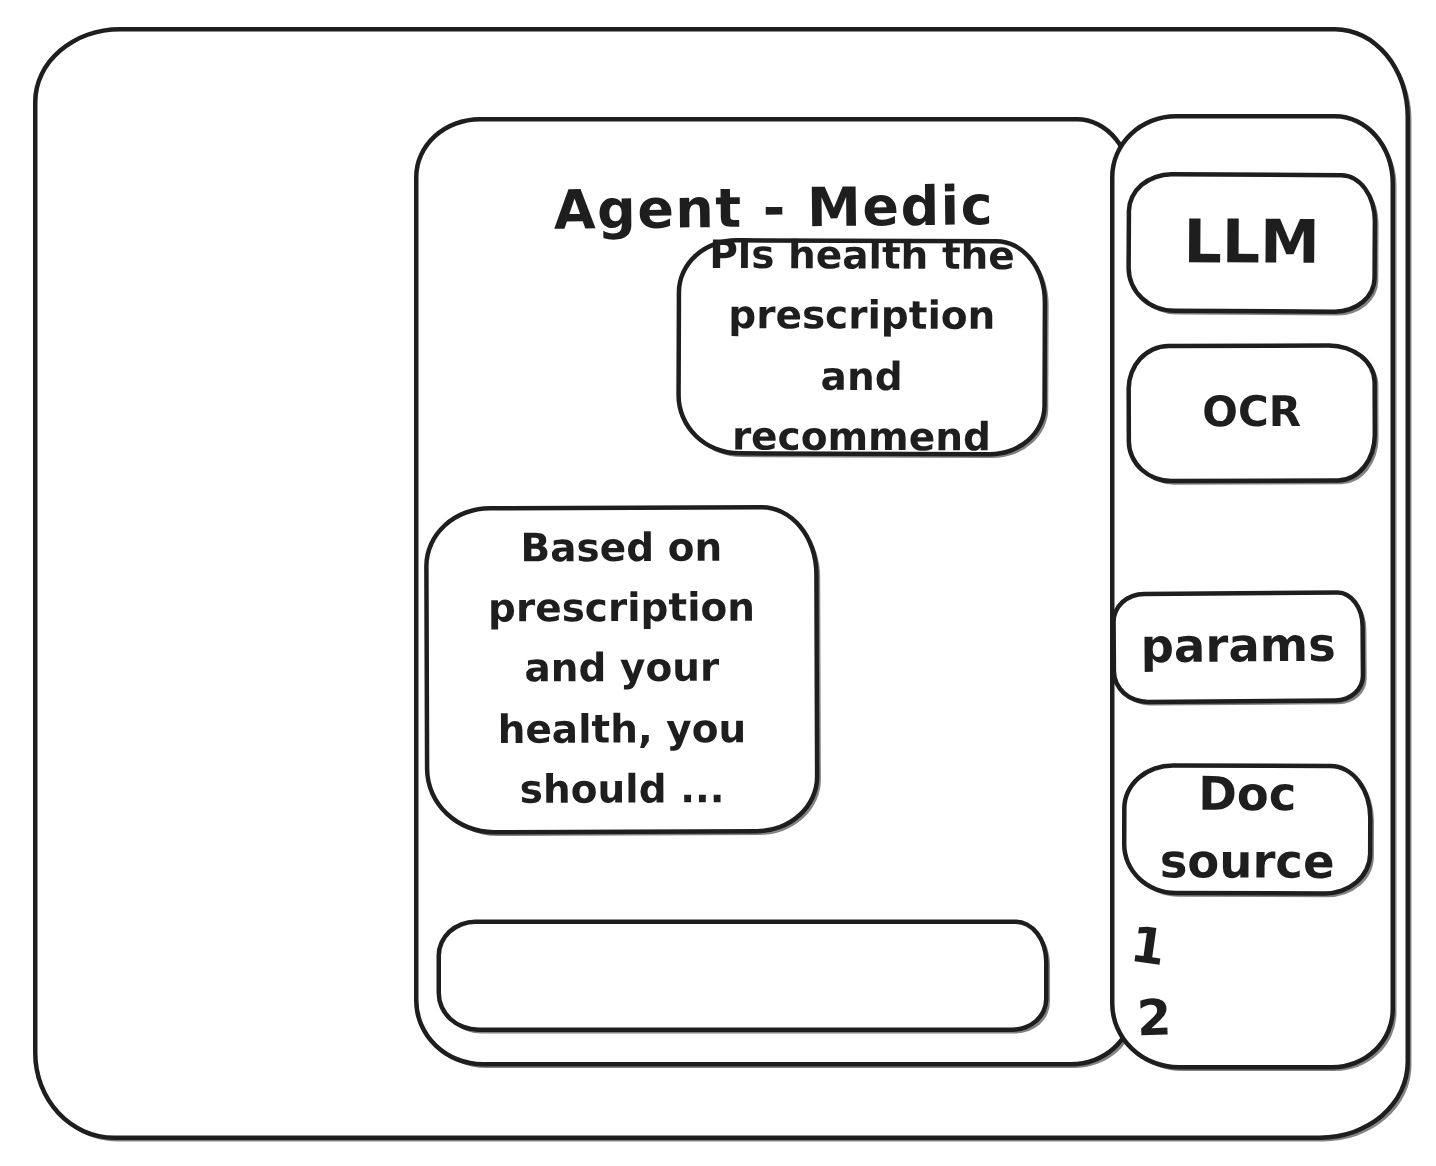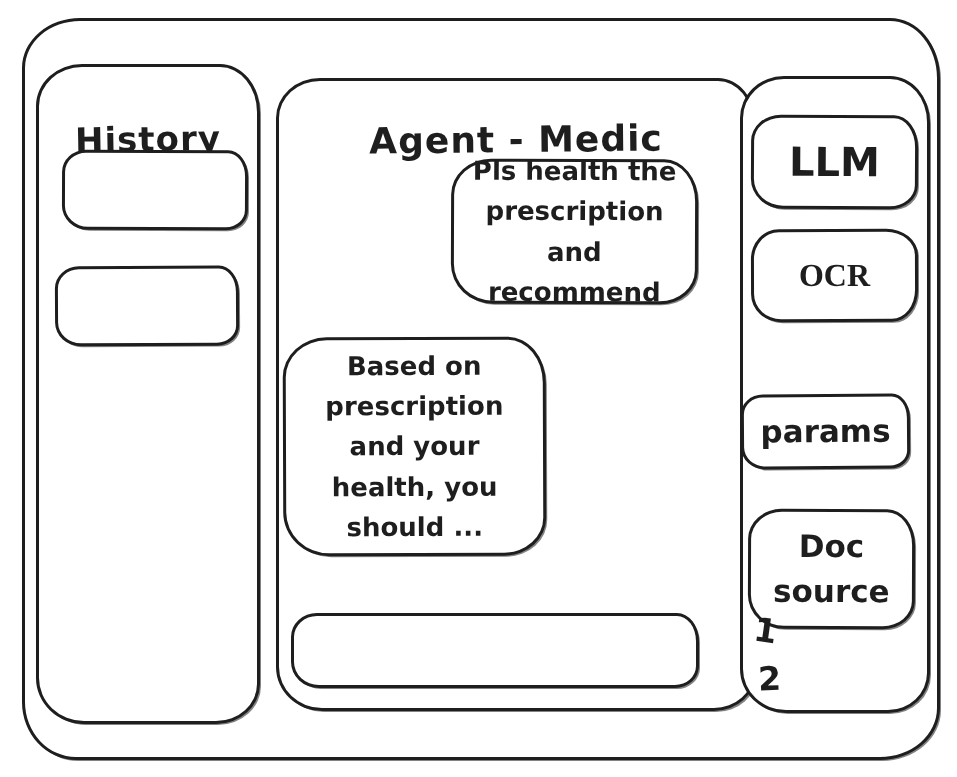--- a/index.html
+++ b/index.html
@@ -89,52 +89,46 @@
     font-family:inherit;font-weight:700;color:var(--ink);
     cursor:pointer;line-height:1.45;
     padding:2px 14px;
   }
   .btn-llm{
     left:8px;top:36px;width:167px;height:94px;font-size:40px;
     border-radius:30px 24px 28px 32px / 26px 32px 24px 30px;
     transform:rotate(.3deg);
   }
   .btn-ocr{
-    left:8px;top:150px;width:167px;height:93px;font-size:32px;
+    left:8px;top:150px;width:167px;height:93px;font-size:28px;
     border-radius:28px 32px 26px 30px / 30px 26px 32px 28px;
     transform:rotate(-.2deg);
-    font-family:Liberation Serif, serif;
   }
   .btn-params{
     left:-2px;top:315px;width:169px;height:75px;font-size:31px;
     border-radius:22px 18px 20px 24px / 20px 24px 18px 22px;
     transform:rotate(-.4deg);
   }
   .btn-doc{
-    left:5px;top:430px;width:167px;height:120px;font-size:31px;
+    left:5px;top:430px;width:167px;height:88px;font-size:31px;
     border-radius:34px 28px 32px 36px / 30px 36px 28px 34px;
     transform:rotate(.2deg);
   }
   .doc-note{
     position:absolute;
     font-size:33px;font-weight:700;
   }
   .note-1{left:11px;top:532px;transform:rotate(8deg);}
   .note-2{left:15px;top:580px;transform:rotate(-2deg);}
 </style>
 </head>
 <body>
 
 <div class="sketch frame">
 
-  <aside class="sketch sidebar">
-    <h2 class="sidebar-title">History</h2>
-    <div class="sketch hist-item hist-1"></div>
-    <div class="sketch hist-item hist-2"></div>
-  </aside>
 
   <main class="sketch chat">
     <h1 class="chat-title">Agent - Medic</h1>
     <div class="sketch bubble bubble-user">Pls health the prescription and recommend</div>
     <div class="sketch bubble bubble-agent">Based on prescription and your health, you should ...</div>
     <input class="sketch input-bar" type="text" value="" style="">
   </main>
 
   <aside class="sketch tools">
     <button class="sketch tool-btn btn-llm">LLM</button>

